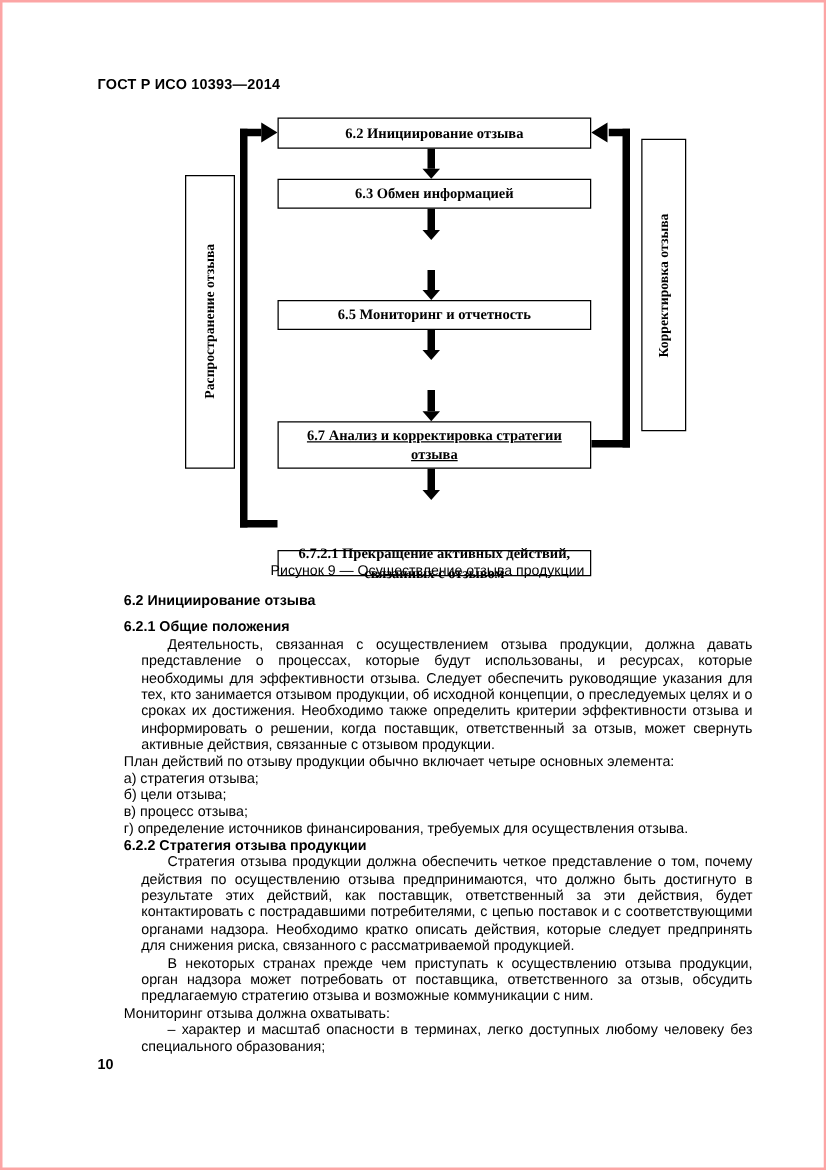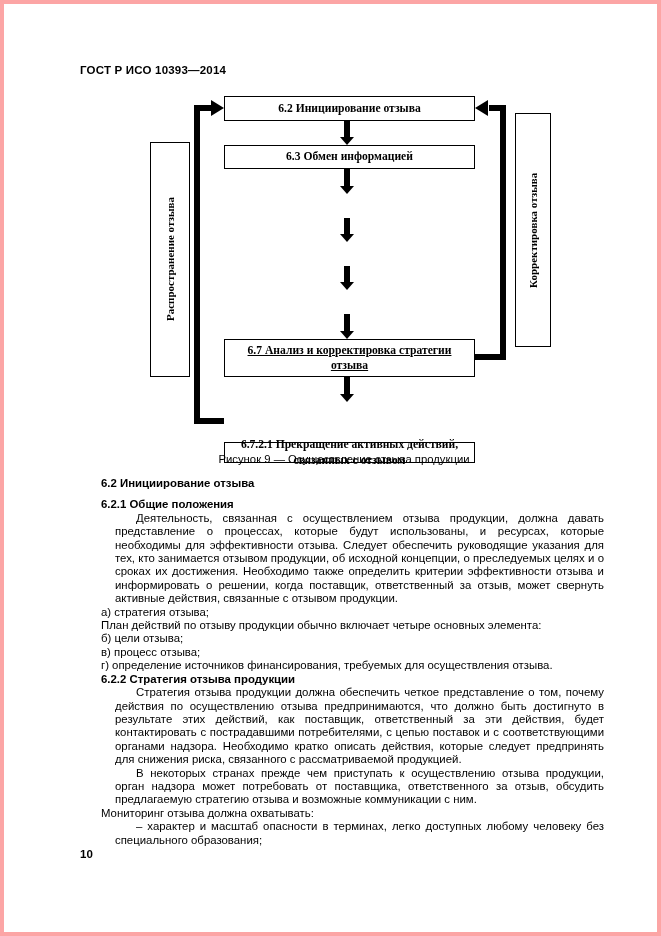--- a/index.html
+++ b/index.html
@@ -3,21 +3,21 @@
 <meta charset="utf-8">
 <style>
   * { box-sizing: border-box; margin: 0; padding: 0; }
   html, body { background: #fff; }
   body { font-family: "Liberation Sans", sans-serif; color: #000; }
   .page {
     position: relative;
     width: 661px;
     height: 936px;
     background: #fff;
-    border: 4px solid #fca5a5;
+    border: 2px solid #fca5a5;
     overflow: hidden;
     padding-left: 47px;
   }
   .doc-header {
     position: absolute;
     left: 76px; top: 60px;
     font-size: 11.5px;
     font-weight: bold;
     letter-spacing: 0.2px;
   }
@@ -134,39 +134,40 @@
     <div class="seg rl-v"></div>
     <div class="seg rl-bottom"></div>
     <div class="seg rl-top"></div>
     <div class="rl-head"></div>
 
     <div class="sidebox left">Распространение отзыва</div>
     <div class="sidebox right">Корректировка отзыва</div>
 
     <div class="fbox b1">6.2 Инициирование отзыва</div>
     <div class="fbox b2">6.3 Обмен информацией</div>
+    <div class="fbox b4">6.5 Мониторинг и отчетность</div>
     <div class="fbox b6">6.7 Анализ и корректировка стратегии отзыва</div>
     <div class="fbox b7">6.7.2.1 Прекращение активных действий, связанных с отзывом</div>
 
     <div class="varrow a1"></div>
     <div class="varrow a2"></div>
     <div class="varrow a3"></div>
     <div class="varrow a4"></div>
     <div class="varrow a5"></div>
     <div class="varrow a6"></div>
   </div>
 
   <div class="fig-caption">Рисунок 9 — Осуществление отзыва продукции</div>
 
   <div class="content">
     <div class="h h62">6.2 Инициирование отзыва</div>
     <div class="h">6.2.1 Общие положения</div>
     <p class="para">Деятельность, связанная с осуществлением отзыва продукции, должна давать представление о процессах, которые будут использованы, и ресурсах, которые необходимы для эффективности отзыва. Следует обеспечить руководящие указания для тех, кто занимается отзывом продукции, об исходной концепции, о преследуемых целях и о сроках их достижения. Необходимо также определить критерии эффективности отзыва и информировать о решении, когда поставщик, ответственный за отзыв, может свернуть активные действия, связанные с отзывом продукции.</p>
+    <p class="line">План действий по отзыву продукции обычно включает четыре основных элемента:</p>
     <p class="line">а) стратегия отзыва;</p>
-    <p class="line">План действий по отзыву продукции обычно включает четыре основных элемента:</p>
     <p class="line">б) цели отзыва;</p>
     <p class="line">в) процесс отзыва;</p>
     <p class="line">г) определение источников финансирования, требуемых для осуществления отзыва.</p>
     <div class="h">6.2.2 Стратегия отзыва продукции</div>
     <p class="para">Стратегия отзыва продукции должна обеспечить четкое представление о том, почему действия по осуществлению отзыва предпринимаются, что должно быть достигнуто в результате этих действий, как поставщик, ответственный за эти действия, будет контактировать с пострадавшими потребителями, с цепью поставок и с соответствующими органами надзора. Необходимо кратко описать действия, которые следует предпринять для снижения риска, связанного с рассматриваемой продукцией.</p>
     <p class="para">В некоторых странах прежде чем приступать к осуществлению отзыва продукции, орган надзора может потребовать от поставщика, ответственного за отзыв, обсудить предлагаемую стратегию отзыва и возможные коммуникации с ним.</p>
     <p class="line">Мониторинг отзыва должна охватывать:</p>
     <p class="para">– характер и масштаб опасности в терминах, легко доступных любому человеку без специального образования;</p>
   </div>
 

